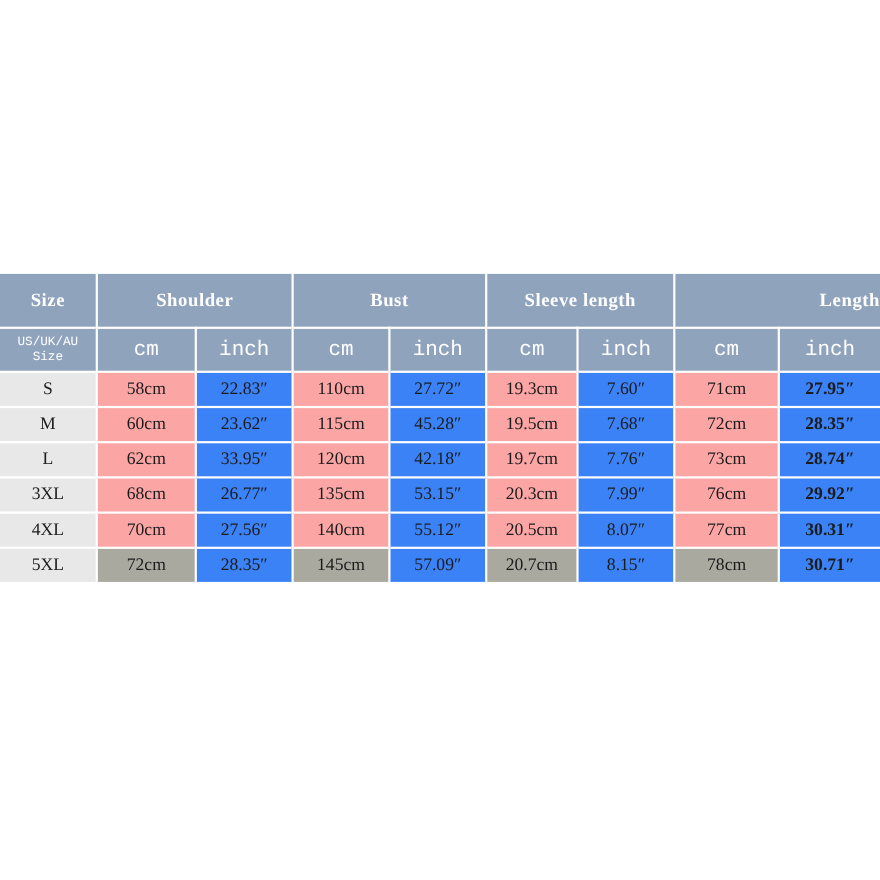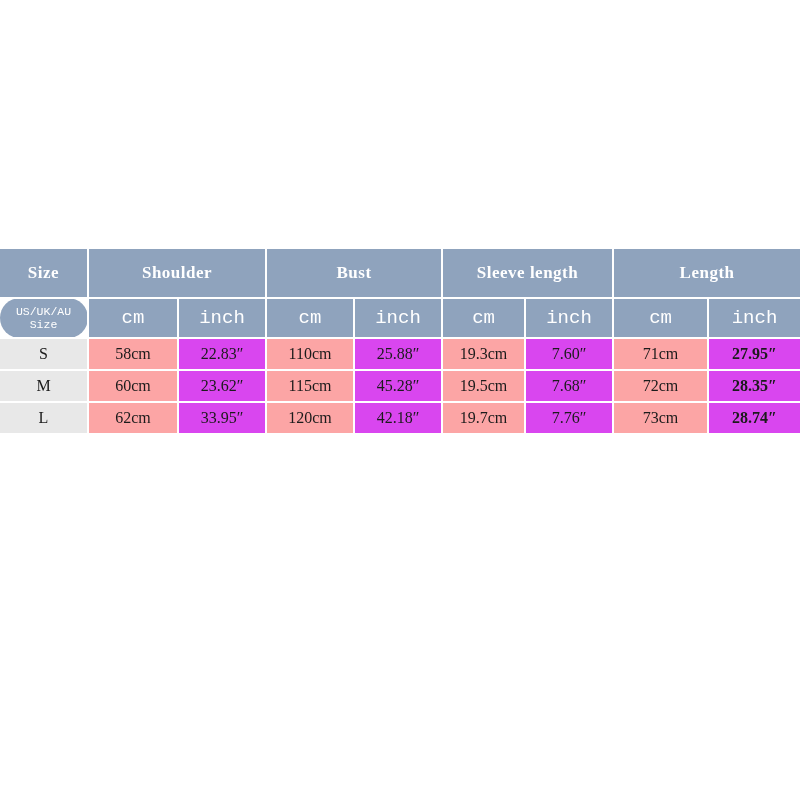--- a/index.html
+++ b/index.html
@@ -39,54 +39,53 @@
   tr.head-group td {
     height: 48px;
     background: #8fa3bd;
     color: #ffffff;
     font-family: "Liberation Serif", serif;
     font-size: 17px;
     font-weight: bold;
     letter-spacing: 0.5px;
     border-right: 2px solid #ffffff;
   }
-  tr.head-group td.last { border-right: 0; }
+  tr.head-group td.last { border-right: 0; text-align: right; }
 
   
   tr.head-unit td {
     height: 38px;
     background: #8fa3bd;
     color: #ffffff;
     font-family: "Liberation Mono", monospace;
     font-size: 19px;
     border-right: 2px solid #ffffff;
     border-top: 2px solid #ffffff;
   }
   tr.head-unit td.sizecell {
     font-family: "Liberation Mono", monospace;
     font-size: 11.5px;
     line-height: 13px;
-    border-radius: 20px;
   }
   tr.head-unit td.last { border-right: 0; }
 
   
   tr.body-row td {
     height: 30px;
     font-family: "Liberation Serif", serif;
     font-size: 16px;
     color: #1b1b1b;
     border-top: 2px solid #ffffff;
     border-right: 2px solid #ffffff;
   }
   tr.body-row td.last { border-right: 0; font-weight: bold; }
 
   td.c-size   { background: #e8e8e8; }
   td.c-cm     { background: #fca5a5; color: #1b1b1b; }
-  td.c-inch   { background: #d946ef; }
+  td.c-inch   { background: #3b82f6; }
   td.c-cm-alt { background: #a9a9a0; }
 </style>
 </head>
 <body>
 
 <div id="chart-wrap">
   <table class="size-table">
     <colgroup>
       <col style="width:88px">
       <col style="width:90px">
@@ -120,21 +119,21 @@
         <td>inch</td>
         <td>cm</td>
         <td class="last">inch</td>
       </tr>
 
       <tr class="body-row">
         <td class="c-size">S</td>
         <td class="c-cm">58cm</td>
         <td class="c-inch">22.83″</td>
         <td class="c-cm">110cm</td>
-        <td class="c-inch">25.88″</td>
+        <td class="c-inch">27.72″</td>
         <td class="c-cm">19.3cm</td>
         <td class="c-inch">7.60″</td>
         <td class="c-cm">71cm</td>
         <td class="c-inch last">27.95″</td>
       </tr>
 
       <tr class="body-row">
         <td class="c-size">M</td>
         <td class="c-cm">60cm</td>
         <td class="c-inch">23.62″</td>
@@ -153,17 +152,50 @@
         <td class="c-cm">120cm</td>
         <td class="c-inch">42.18″</td>
         <td class="c-cm">19.7cm</td>
         <td class="c-inch">7.76″</td>
         <td class="c-cm">73cm</td>
         <td class="c-inch last">28.74″</td>
       </tr>
 
 
 
-
-
+      <tr class="body-row">
+        <td class="c-size">3XL</td>
+        <td class="c-cm">68cm</td>
+        <td class="c-inch">26.77″</td>
+        <td class="c-cm">135cm</td>
+        <td class="c-inch">53.15″</td>
+        <td class="c-cm">20.3cm</td>
+        <td class="c-inch">7.99″</td>
+        <td class="c-cm">76cm</td>
+        <td class="c-inch last">29.92″</td>
+      </tr>
+
+      <tr class="body-row">
+        <td class="c-size">4XL</td>
+        <td class="c-cm">70cm</td>
+        <td class="c-inch">27.56″</td>
+        <td class="c-cm">140cm</td>
+        <td class="c-inch">55.12″</td>
+        <td class="c-cm">20.5cm</td>
+        <td class="c-inch">8.07″</td>
+        <td class="c-cm">77cm</td>
+        <td class="c-inch last">30.31″</td>
+      </tr>
+
+      <tr class="body-row">
+        <td class="c-size">5XL</td>
+        <td class="c-cm-alt">72cm</td>
+        <td class="c-inch">28.35″</td>
+        <td class="c-cm-alt">145cm</td>
+        <td class="c-inch">57.09″</td>
+        <td class="c-cm-alt">20.7cm</td>
+        <td class="c-inch">8.15″</td>
+        <td class="c-cm-alt">78cm</td>
+        <td class="c-inch last">30.71″</td>
+      </tr>
     </tbody>
   </table>
 </div>
 
 </body></html>

